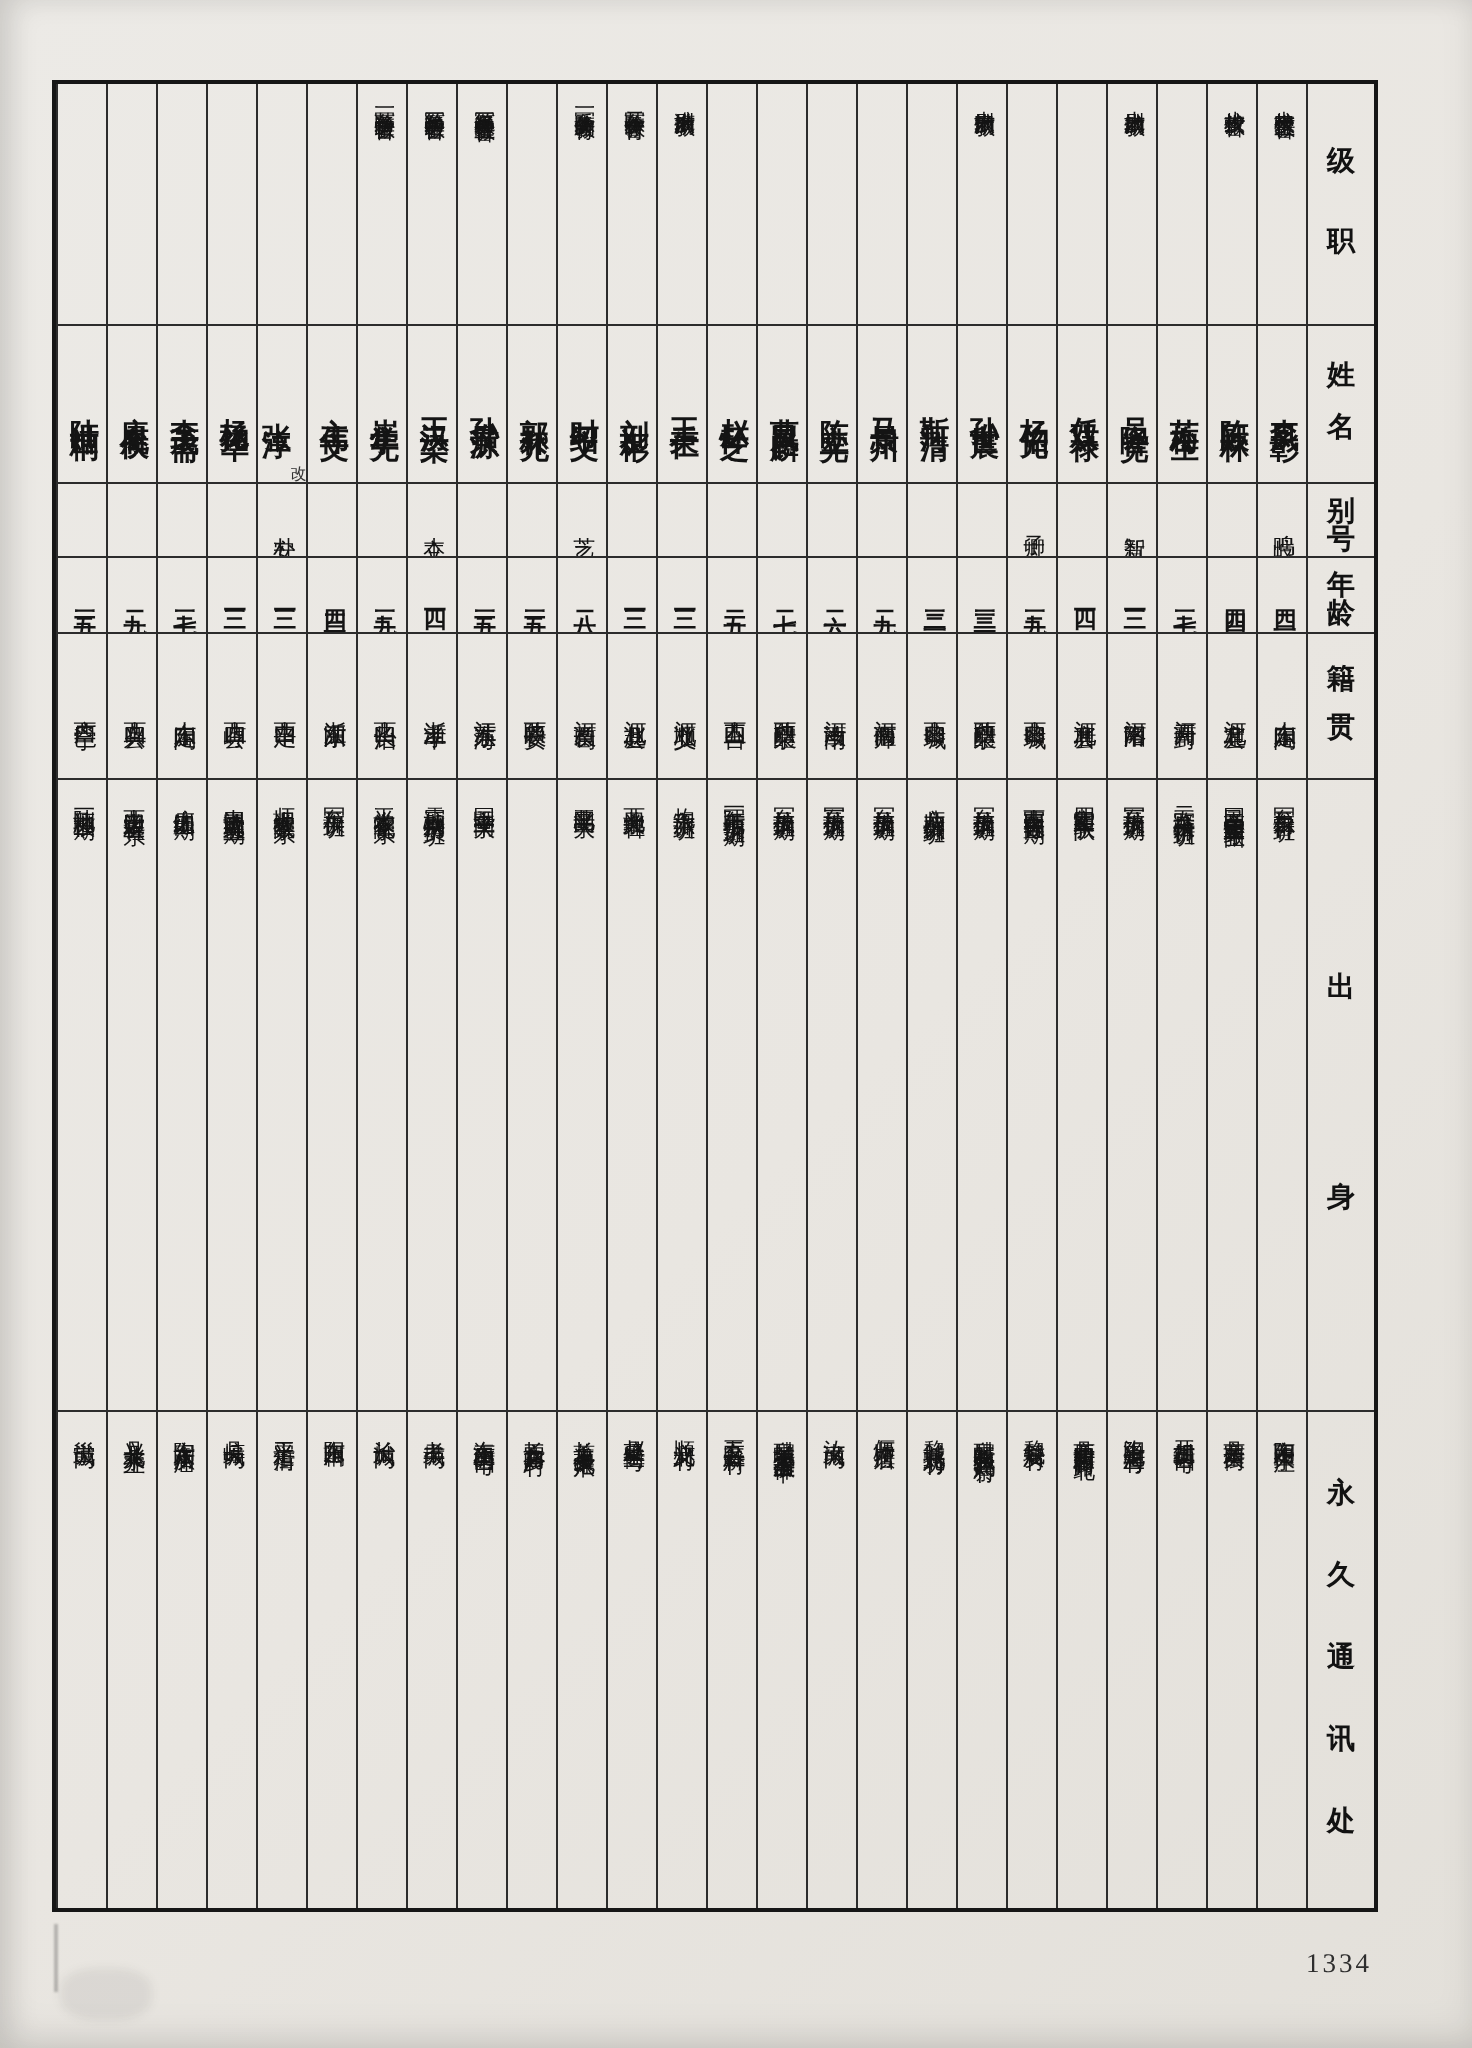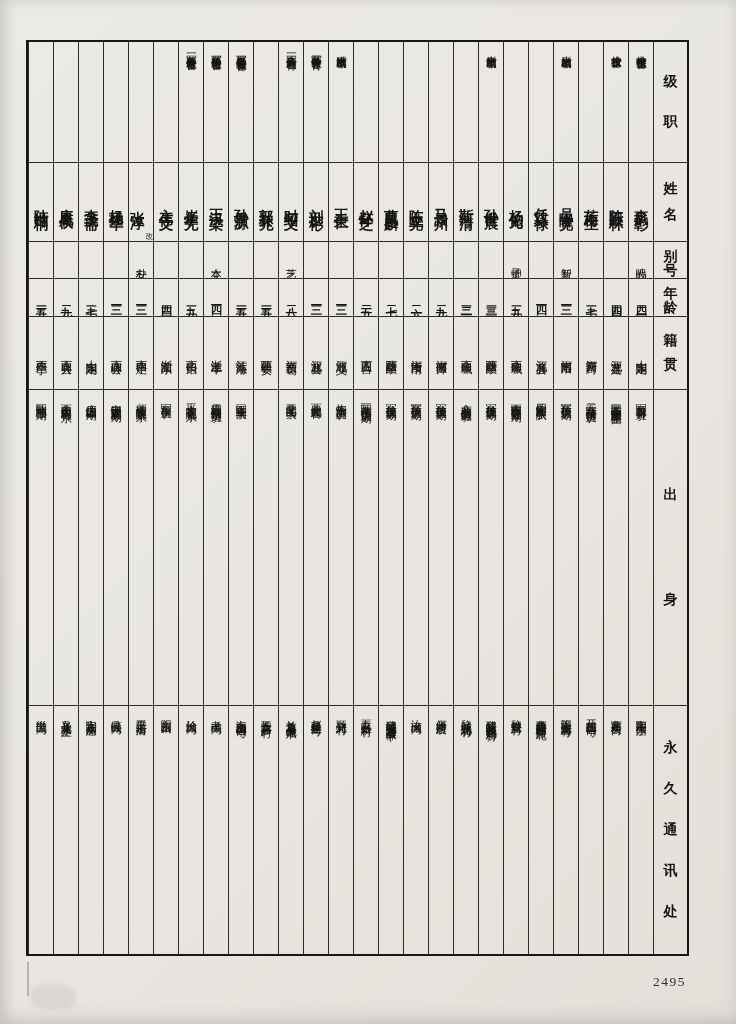--- a/index.html
+++ b/index.html
@@ -703,16 +703,16 @@
           <span class="vtext">广西邕宁</span>
         </div>
         <div class="cell r-bg bg c-top">
           <span class="vtext">陆地测校一三期</span>
         </div>
         <div class="cell r-addr addr c-top">
           <span class="vtext">邕宁城内</span>
         </div>
       </div>
     </div>
-  <span class="page-number">2495</span>
+  <span class="page-number">1334</span>
   <div class="smudge-a"></div>
   <div class="smudge-b"></div>
 </div>
 
 </body></html>

